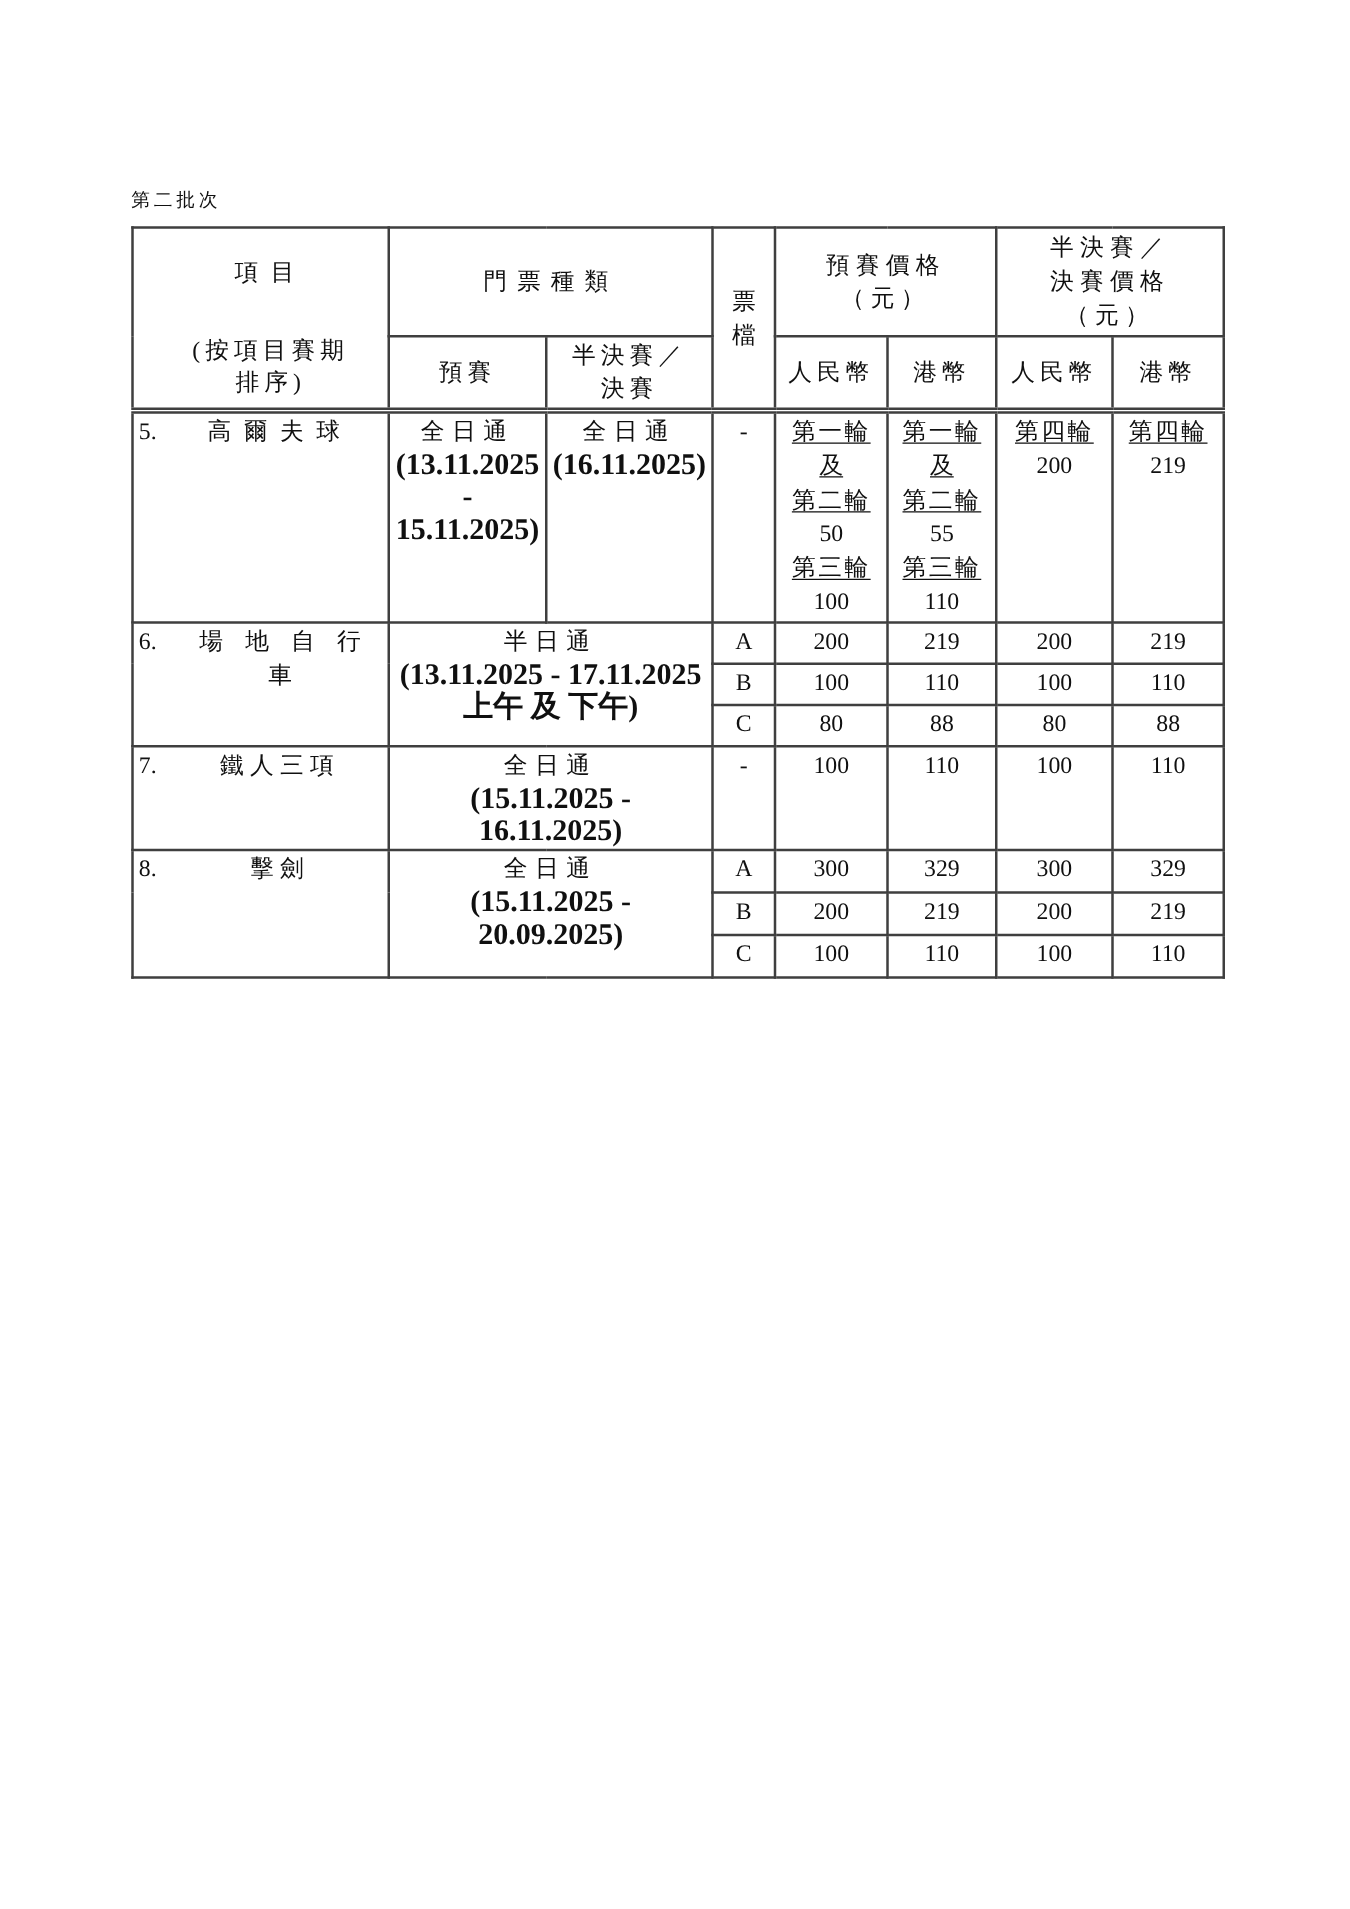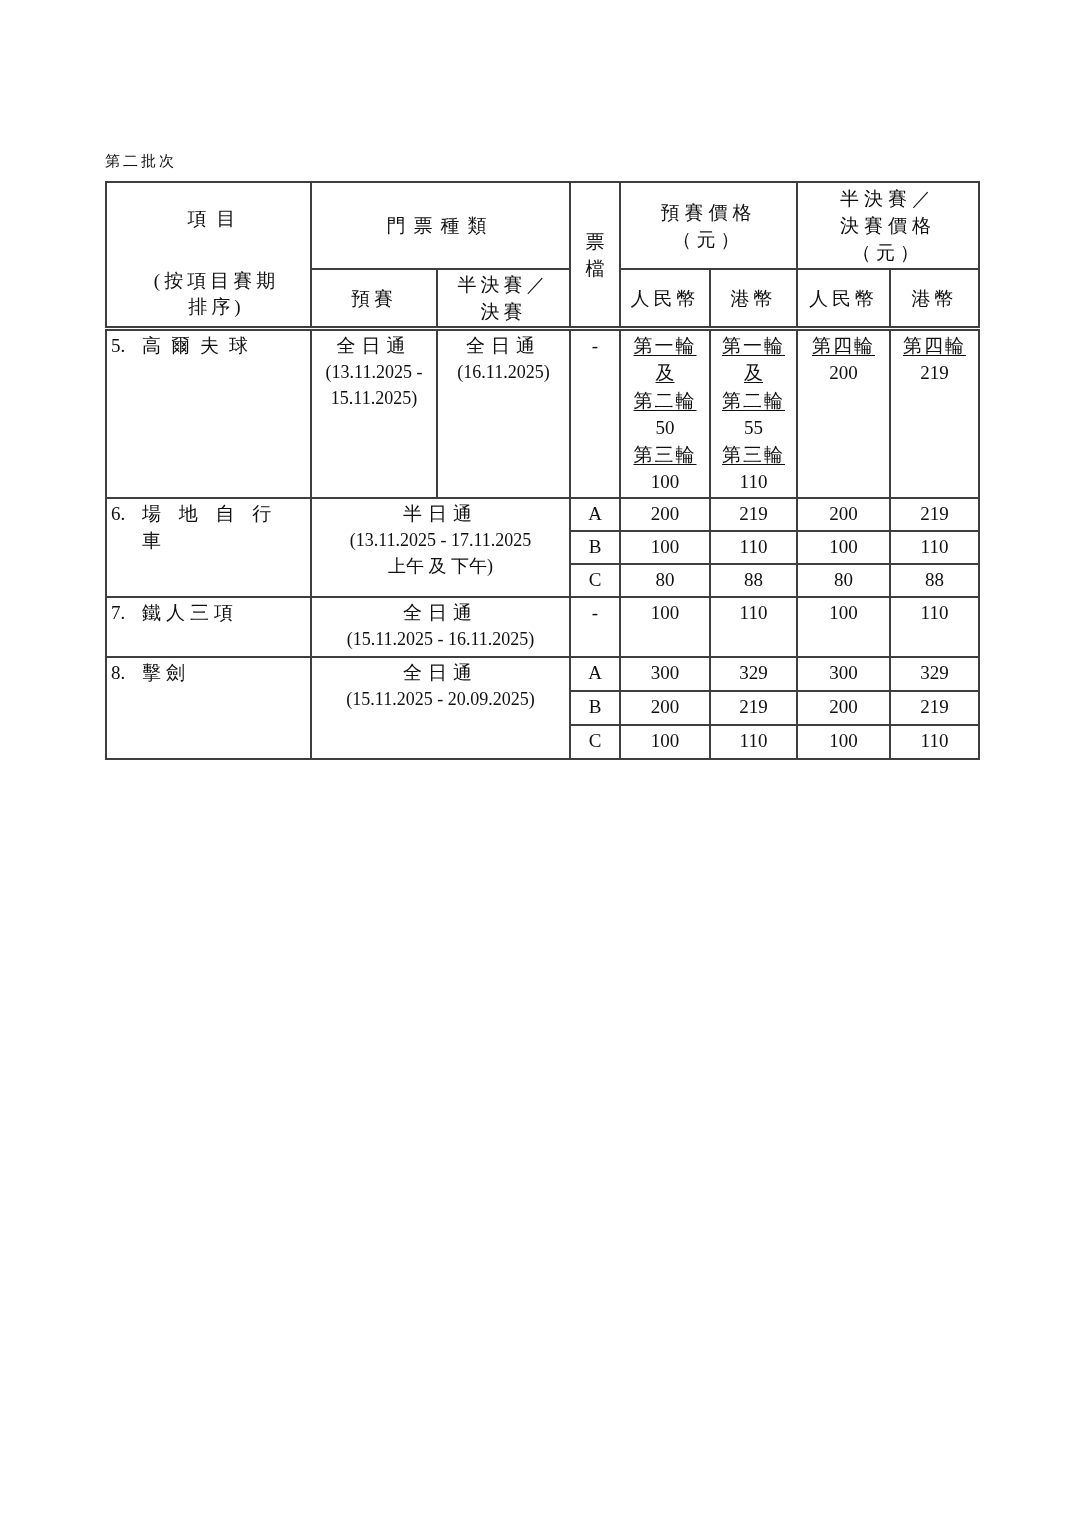--- a/index.html
+++ b/index.html
@@ -35,27 +35,27 @@
   .hdr{letter-spacing:8px;}
   .hdr-small{letter-spacing:4px;}
   .item-hdr{padding-top:22px;padding-left:20px;}
   .item-hdr .item-top{margin-bottom:36px;letter-spacing:10px;}
   .item-hdr .paren{letter-spacing:4px;line-height:26px;}
   .tier-hdr{letter-spacing:0;}
   .price-hdr{letter-spacing:5px;line-height:27px;}
   
   .iwrap{display:flex;align-items:flex-start;}
   .num{flex:0 0 31px;}
-  .name{flex:1 1 auto;}
+  .name{flex:1 1 auto;text-align:center;}
   .ls-wide{letter-spacing:10px;}
   .ls-med{letter-spacing:5px;}
   .ls-sm{letter-spacing:2px;}
   .spread{word-spacing:13px;}
   .pass{letter-spacing:6px;}
-  .date{font-size:18px;letter-spacing:0;line-height:26px;}
+  .date{font-size:24px;letter-spacing:0;line-height:26px;font-weight:bold;}
   .lines{line-height:27.3px;}
   .u{text-decoration:underline;text-underline-offset:3px;text-align:center;}
   tr.h1{height:87px;}
   tr.h2{height:55px;margin-top:46px;}
   tr.r5{height:166px;}
   tr.sub{height:33px;}
   tr.r7{height:60px;}
   tr.sub8{height:34px;}
 </style>
 </head>

